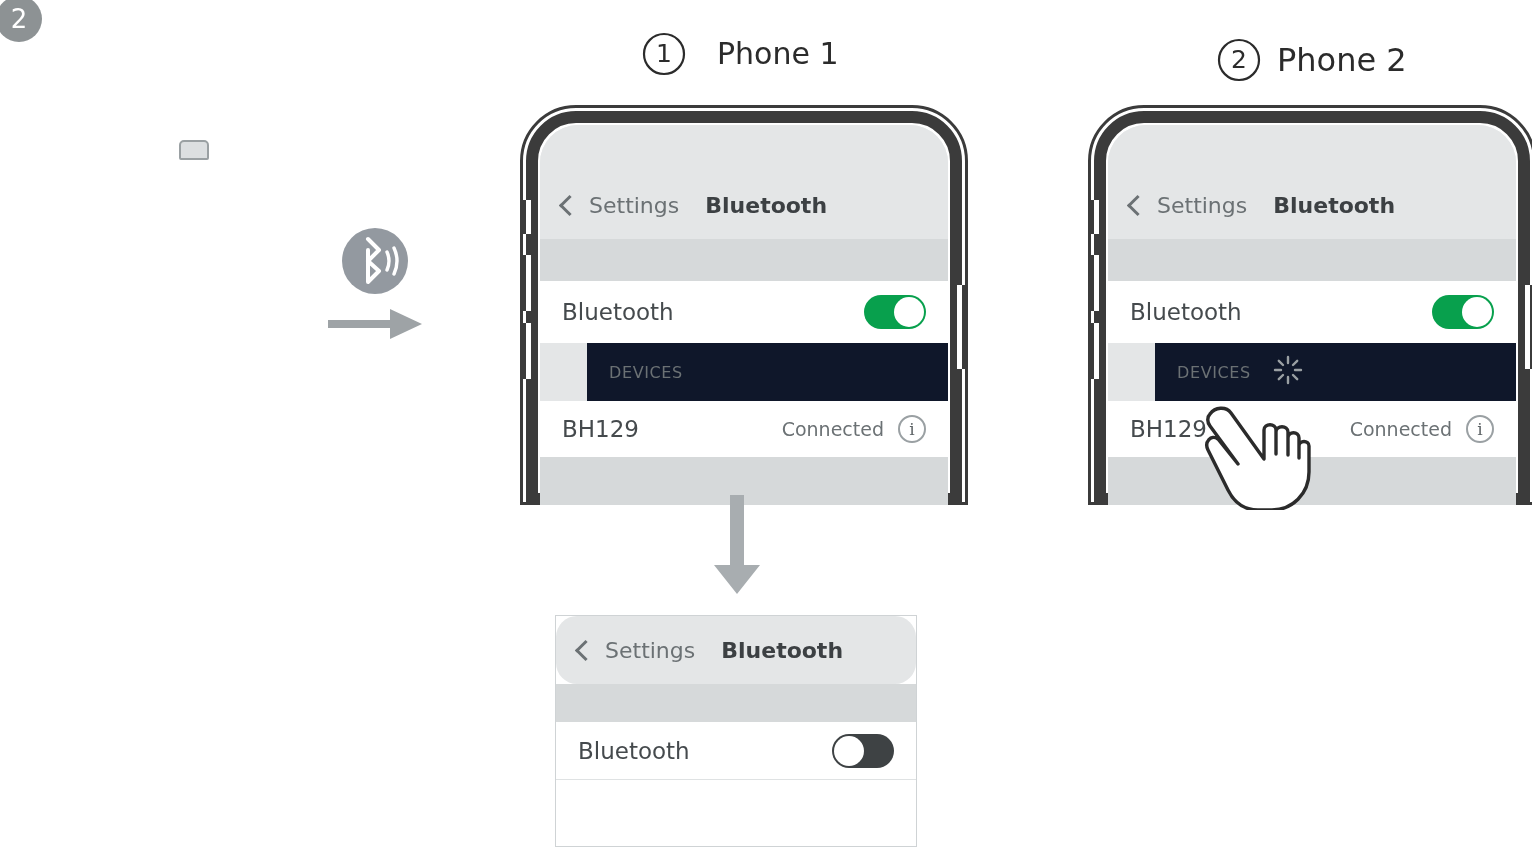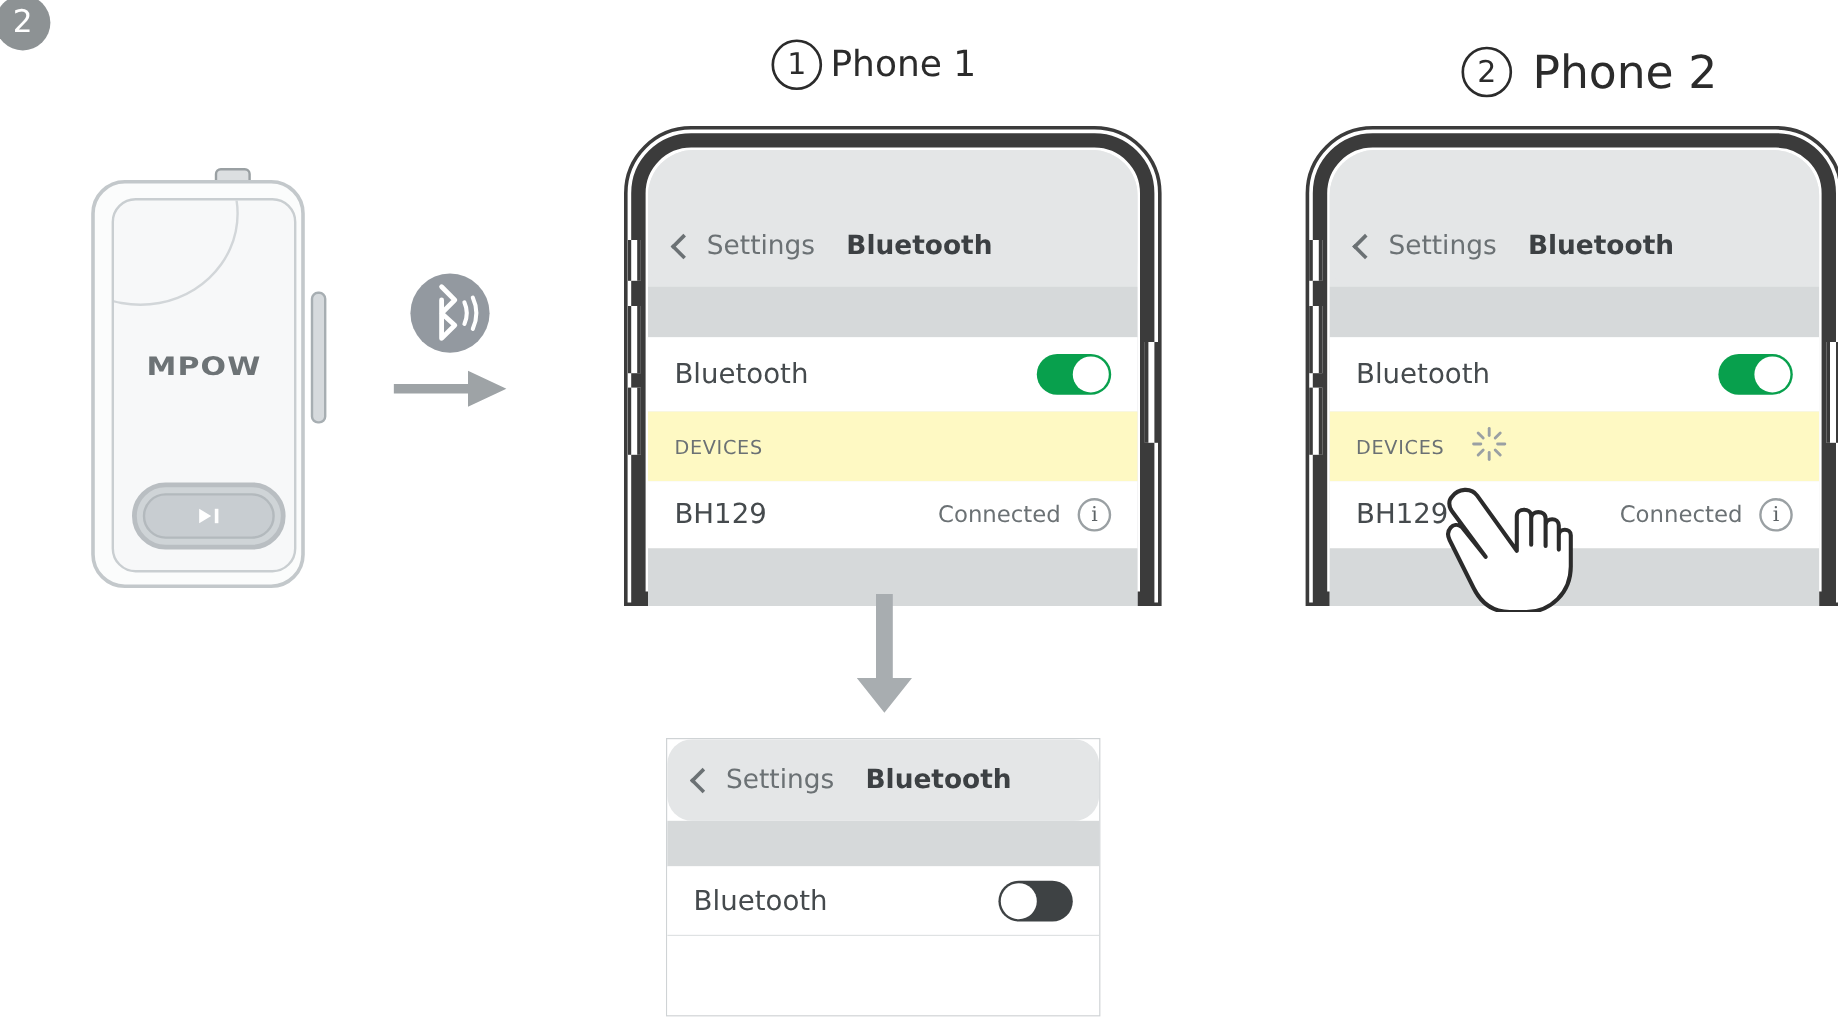--- a/index.html
+++ b/index.html
@@ -106,21 +106,21 @@
   .nav-title{font-size:22px;color:#3c4043;font-weight:700;margin-left:26px;}
   .ui-gap{background:#d6d9da;}
   .ui-row{
     background:#ffffff;display:flex;align-items:center;justify-content:space-between;
     padding:0 22px;box-sizing:border-box;
   }
   .row-label{font-size:23px;color:#454a4d;}
   .row-right{display:flex;align-items:center;gap:14px;}
   .row-status{font-size:19px;color:#6b7174;}
   .section-head{
-    background:#fef9c3;display:flex;align-items:center;padding-left:22px;box-sizing:border-box;gap:22px;
+    background:#0f172a;display:flex;align-items:center;padding-left:22px;box-sizing:border-box;gap:22px;margin-left:47px;
   }
   .section-head-text{font-size:16px;color:#6b7174;letter-spacing:.6px;}
 
   .toggle{width:62px;height:34px;border-radius:17px;position:relative;}
   .toggle.on{background:#08a04d;}
   .toggle.off{background:#3e4244;}
   .toggle .knob{position:absolute;top:2px;width:30px;height:30px;border-radius:50%;background:#ffffff;}
   .toggle.on .knob{right:2px;}
   .toggle.off .knob{left:2px;}
 
@@ -147,35 +147,20 @@
 <body>
 
 <div class="stage">
 
   <div class="step-badge">
     <span>2</span>
   </div>
 
   <div class="device-wrap">
     <div class="dev-clip"></div>
-    <div class="dev-body">
-      <div class="dev-inner">
-        <div class="dev-arc"></div>
-      </div>
-      <div class="dev-side-btn"></div>
-      <div class="dev-logo">MPOW</div>
-      <div class="dev-btn-outer">
-        <div class="dev-btn-inner">
-          <span class="pp-icon">
-            <span class="pp-tri"></span>
-              <span class="pp-bar"></span>
-          </span>
-        </div>
-      </div>
-    </div>
   </div>
 
   <div class="bt-circle">
     <svg width="66" height="66" viewBox="0 0 66 66" aria-hidden="true">
       <path d="M26 17 L26 49 L37 38 L26 28 M26 28 L37 17 L26 6" transform="translate(0,5) scale(1.0)" fill="none" stroke="#ffffff" stroke-width="4" stroke-linejoin="round" stroke-linecap="round"></path>
       <path d="M45 24 Q49 33 45 42" fill="none" stroke="#ffffff" stroke-width="3.4" stroke-linecap="round"></path>
       <path d="M52 20 Q58 33 52 46" fill="none" stroke="#ffffff" stroke-width="3.4" stroke-linecap="round"></path>
     </svg>
   </div>
 
@@ -184,21 +169,21 @@
       <path d="M0 15 L62 15 L62 4 L94 19 L62 34 L62 23 L0 23 Z" fill="#9ea3a6"></path>
     </svg>
   </div>
 
   <div>
     <div class="labelrow" style="position:absolute;left:640px;top:30px;">
       <svg width="48" height="48" viewBox="0 0 48 48" aria-hidden="true">
         <circle cx="24" cy="24" r="20" fill="none" stroke="#2b2b2b" stroke-width="2.2"></circle>
         <text x="24" y="32" text-anchor="middle" font-family="DejaVu Sans, sans-serif" font-size="25" fill="#2b2b2b">1</text>
       </svg>
-      <span style="font-size:30px;color:#2b2b2b;margin-left:4px;line-height:48px;">Phone 1</span>
+      <span style="font-size:30px;color:#2b2b2b;margin-left:29px;line-height:48px;">Phone 1</span>
     </div>
 
     <div class="phone" style="left:520px;top:105px;">
       <div class="phone-outer"></div>
       <div class="phone-band"></div>
       <div class="side-btn" style="left:3px;top:95px;height:34px;"></div>
       <div class="side-btn" style="left:3px;top:150px;height:56px;"></div>
       <div class="side-btn" style="left:3px;top:218px;height:56px;"></div>
       <div class="side-btn" style="right:3px;top:180px;height:84px;"></div>
 
@@ -235,21 +220,21 @@
       </div>
     </div>
   </div>
 
   <div>
     <div class="labelrow" style="position:absolute;left:1215px;top:36px;">
       <svg width="48" height="48" viewBox="0 0 48 48" aria-hidden="true">
         <circle cx="24" cy="24" r="20" fill="none" stroke="#2b2b2b" stroke-width="2.2"></circle>
         <text x="24" y="32" text-anchor="middle" font-family="DejaVu Sans, sans-serif" font-size="25" fill="#2b2b2b">2</text>
       </svg>
-      <span style="font-size:38px;color:#2b2b2b;margin-left:14px;line-height:48px;">Phone 2</span>
+      <span style="font-size:32px;color:#2b2b2b;margin-left:14px;line-height:48px;">Phone 2</span>
     </div>
 
     <div class="phone" style="left:1088px;top:105px;">
       <div class="phone-outer"></div>
       <div class="phone-band"></div>
       <div class="side-btn" style="left:3px;top:95px;height:34px;"></div>
       <div class="side-btn" style="left:3px;top:150px;height:56px;"></div>
       <div class="side-btn" style="left:3px;top:218px;height:56px;"></div>
       <div class="side-btn" style="right:3px;top:180px;height:84px;"></div>
 

